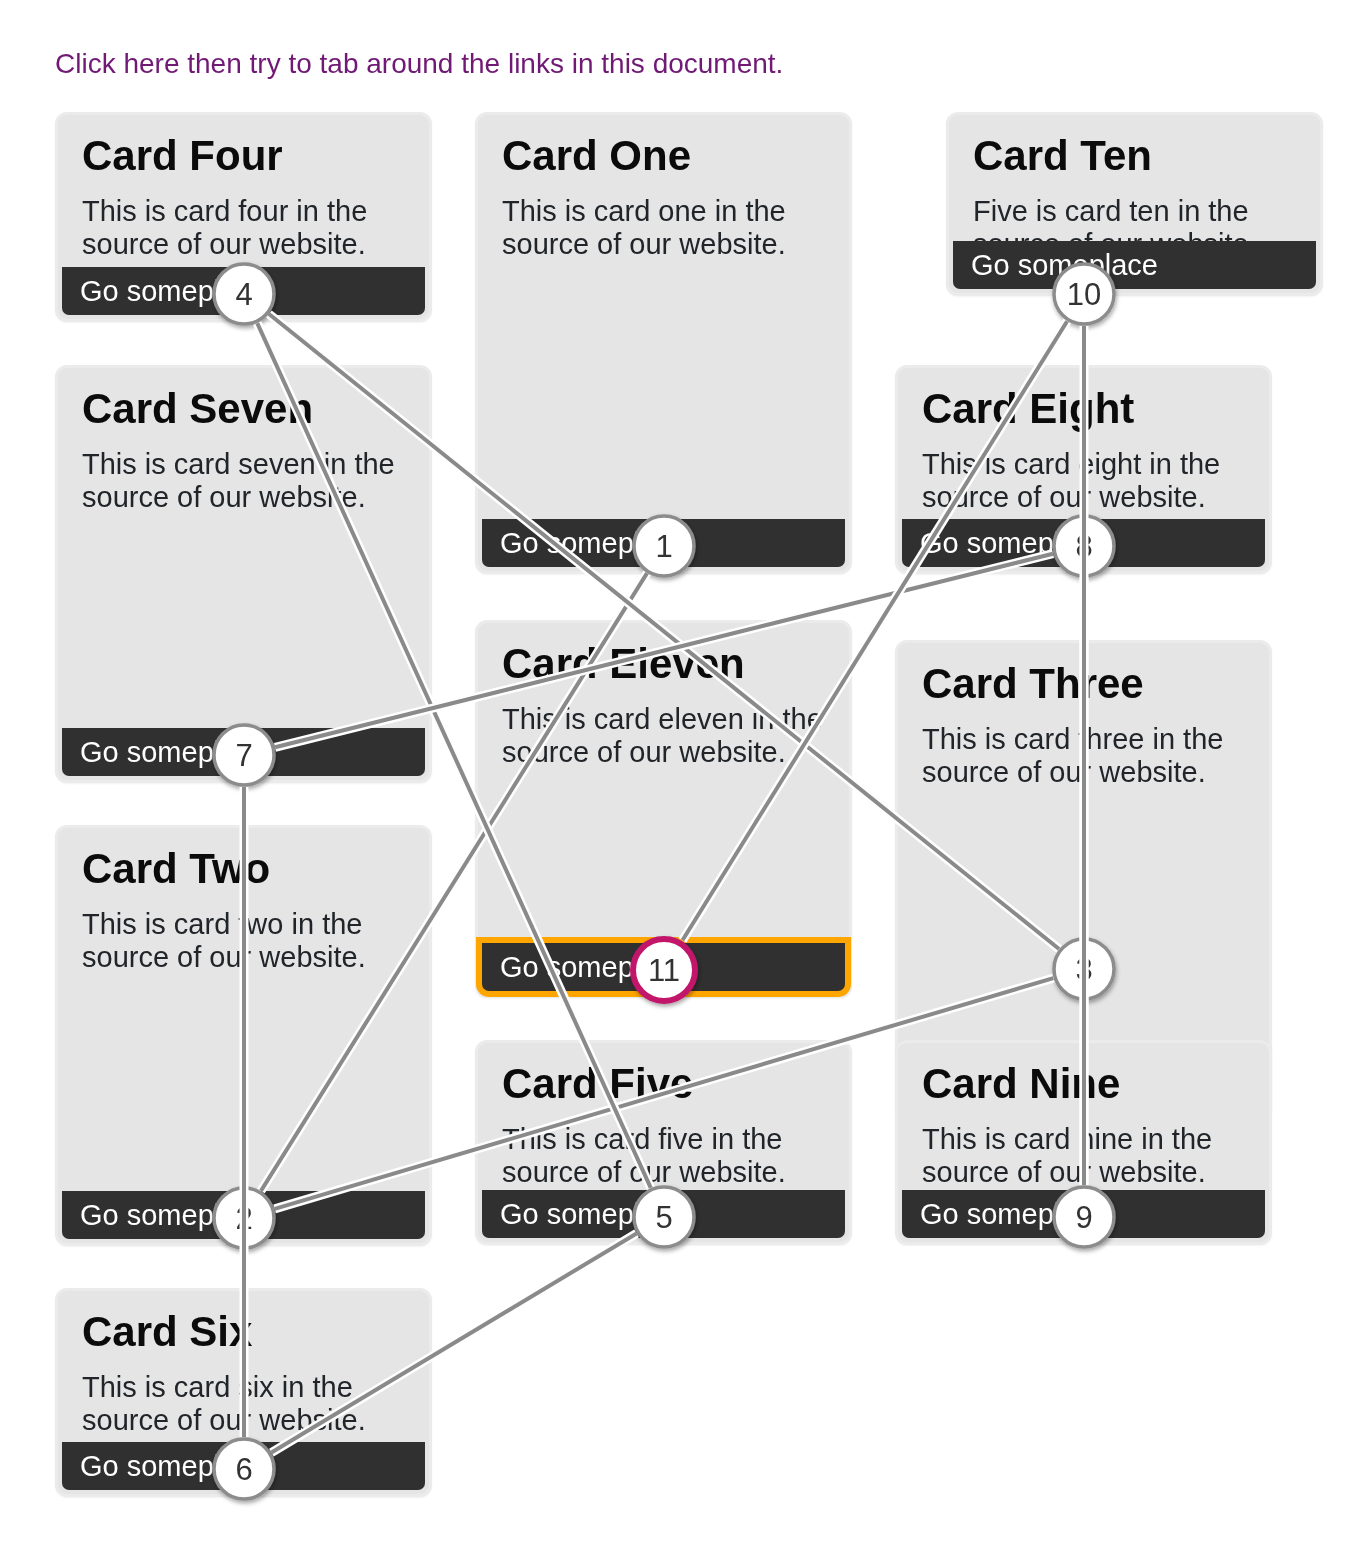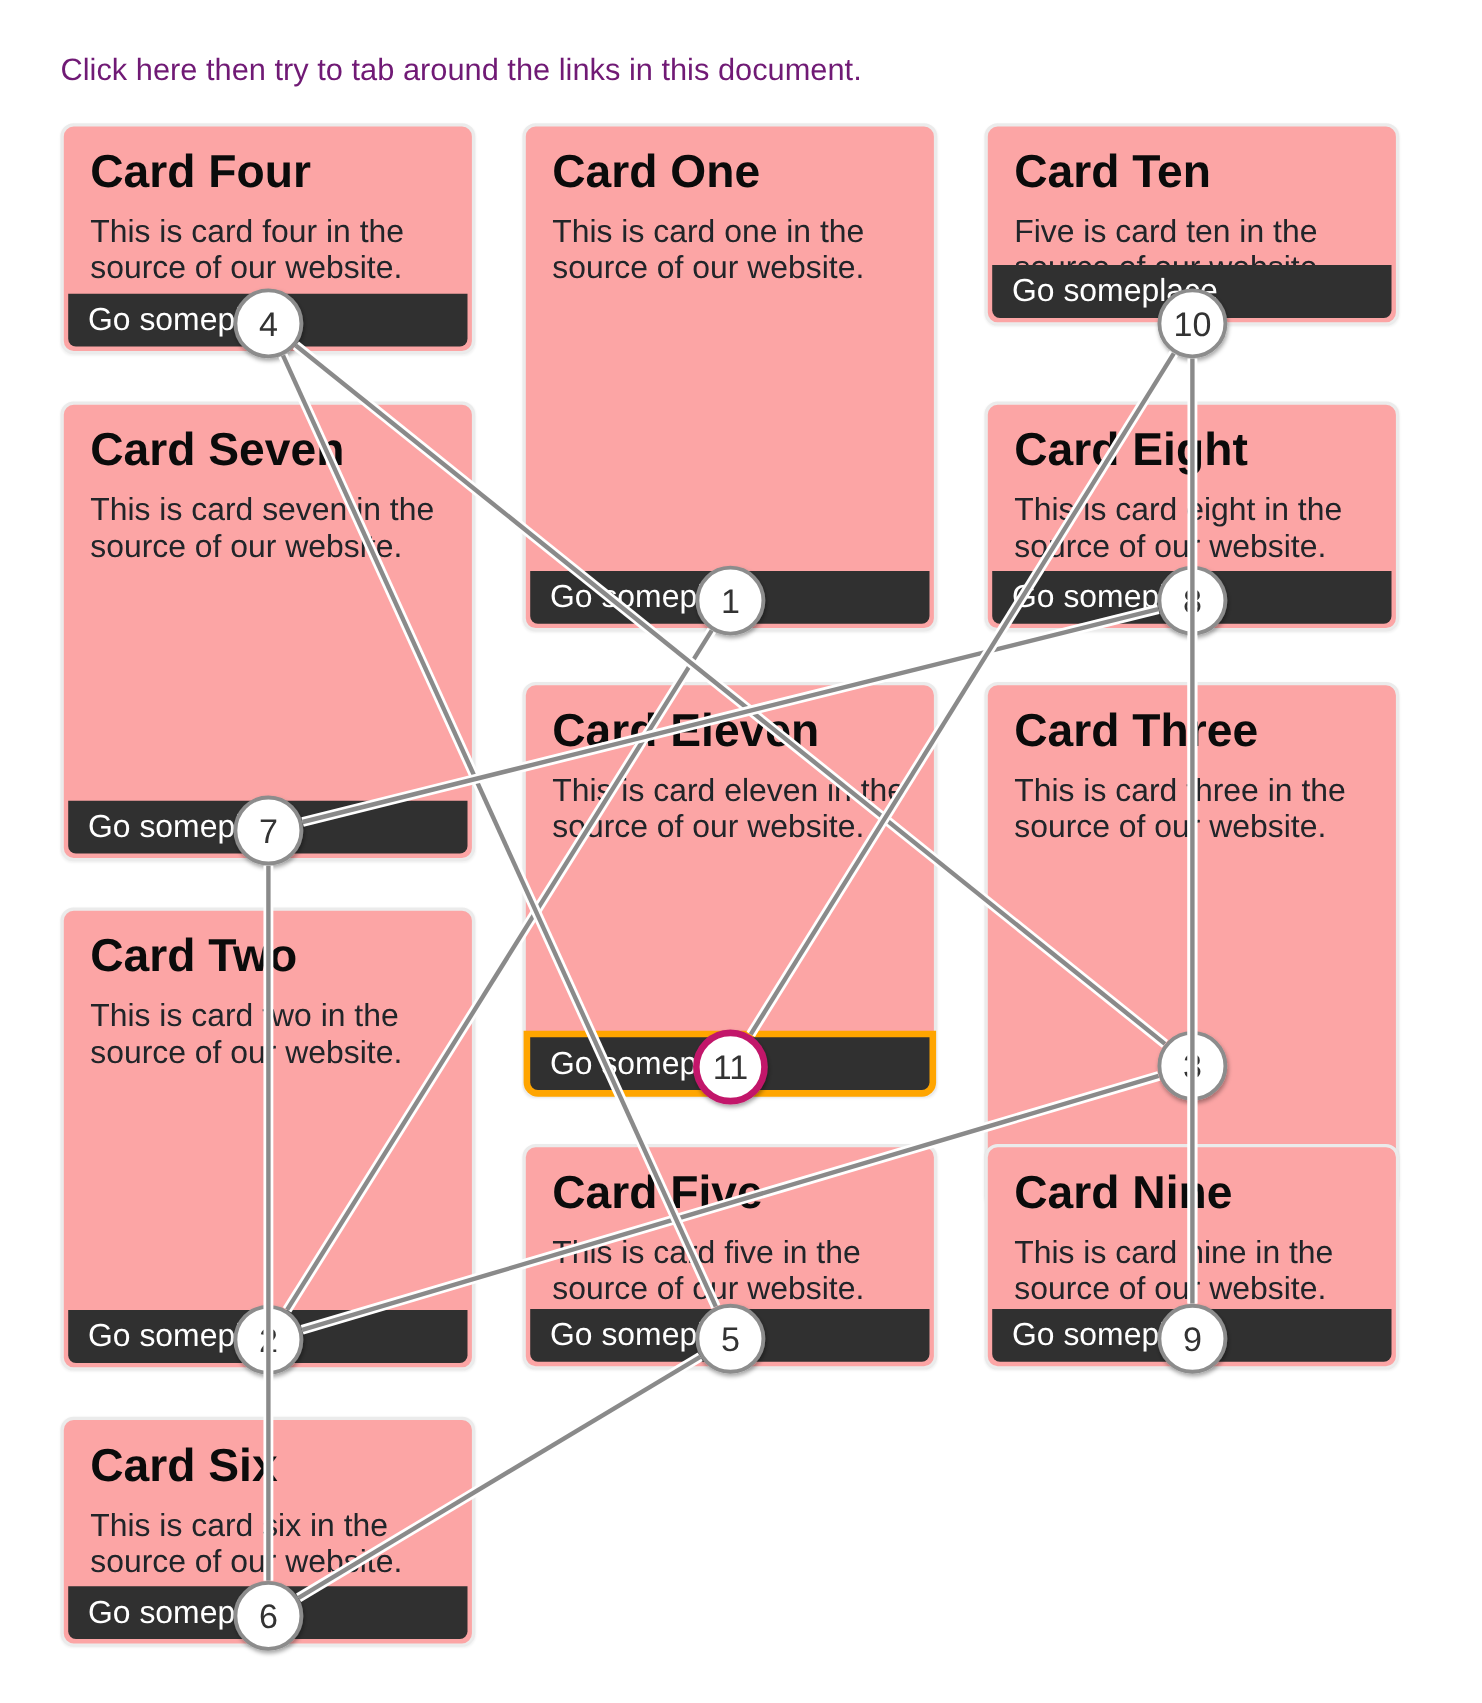--- a/index.html
+++ b/index.html
@@ -1,19 +1,19 @@
 <!DOCTYPE html>
 <html><head>
 <meta charset="utf-8">
 <style>
   html,body{margin:0;padding:0;background:#ffffff;}
   body{width:1347px;height:1548px;position:relative;font-family:"Liberation Sans",sans-serif;overflow:hidden;}
   .instruction{position:absolute;left:55px;top:48px;font-size:28px;color:#701a75;margin:0;}
   .card{
-    position:absolute;width:377px;background:#fca5a5;
+    position:absolute;width:377px;background:#e5e5e5;
     border:3px solid #ebebeb;border-radius:12px;
     box-sizing:border-box;
     box-shadow:0 1px 2px rgba(0,0,0,0.05);
   }
   .card h2{
     margin:0;padding:16px 24px 0 24px;
     font-size:42px;font-weight:bold;color:#0b0b0b;line-height:50px;
   }
   .card p{
     margin:0;padding:14px 24px 0 24px;
@@ -69,31 +69,31 @@
   <h2>Card Eleven</h2>
   <p>This is card eleven in the source of our website.</p>
   <a class="btn focused">Go someplace</a>
 </div>
 <div class="card" style="left:475px;top:1040px;height:205px;">
   <h2>Card Five</h2>
   <p>This is card five in the source of our website.</p>
   <a class="btn">Go someplace</a>
 </div>
 
-<div class="card" style="left:895px;top:112px;height:184px;">
+<div class="card" style="left:946px;top:112px;height:184px;">
   <h2>Card Ten</h2>
   <p>Five is card ten in the source of our website.</p>
   <a class="btn">Go someplace</a>
 </div>
 <div class="card" style="left:895px;top:365px;height:209px;">
   <h2>Card Eight</h2>
   <p>This is card eight in the source of our website.</p>
   <a class="btn">Go someplace</a>
 </div>
-<div class="card" style="left:895px;top:620px;height:479px;">
+<div class="card" style="left:895px;top:640px;height:479px;">
   <h2>Card Three</h2>
   <p>This is card three in the source of our website.</p>
   <a class="btn">Go someplace</a>
 </div>
 <div class="card" style="left:895px;top:1040px;height:205px;">
   <h2>Card Nine</h2>
   <p>This is card nine in the source of our website.</p>
   <a class="btn">Go someplace</a>
 </div>
 

